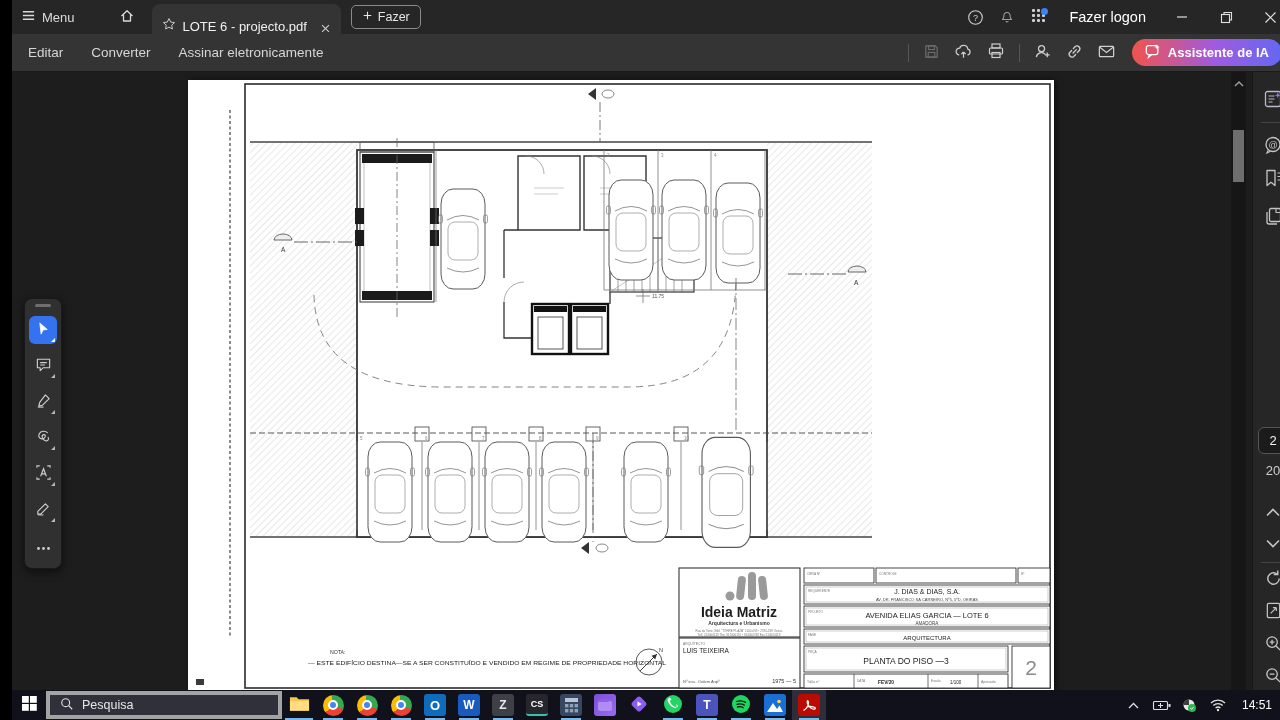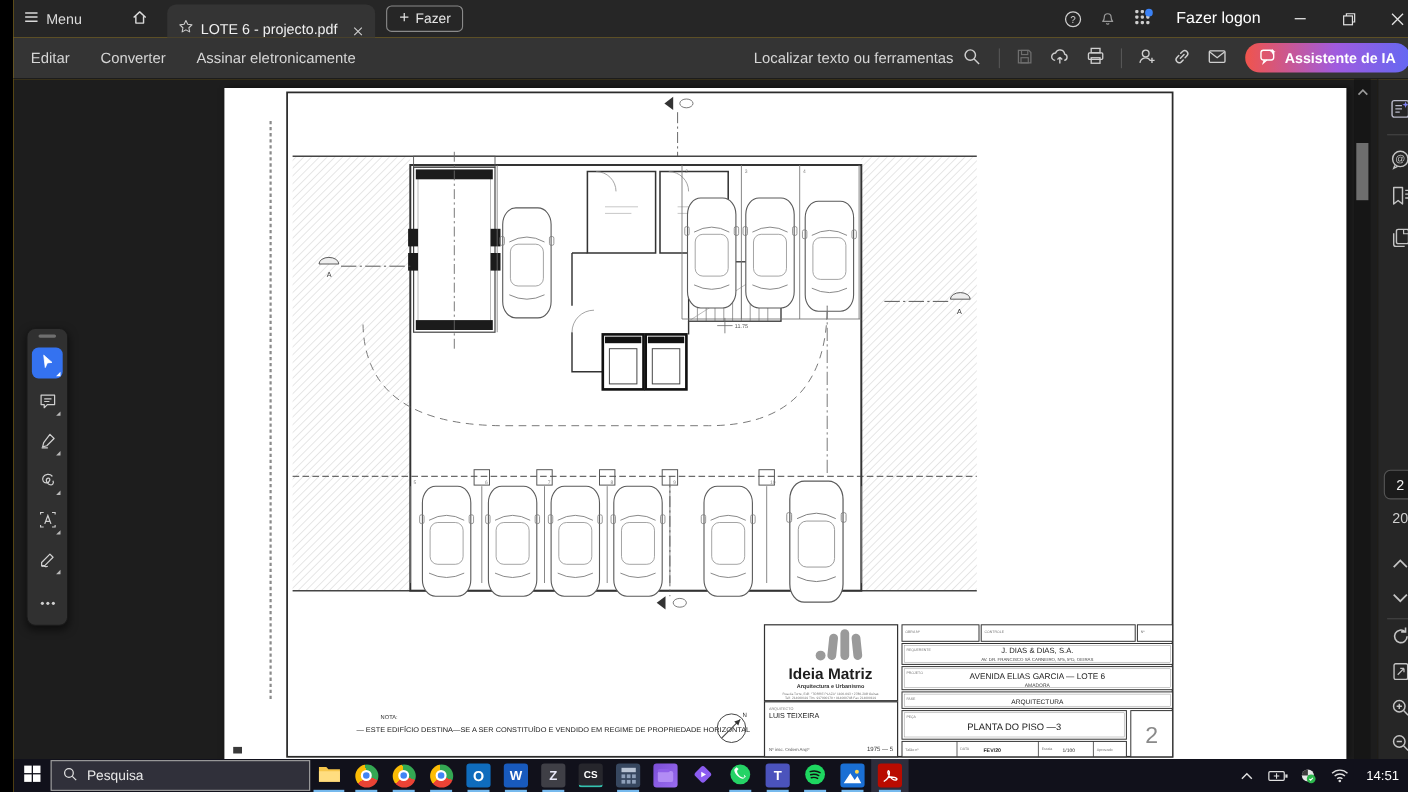--- a/index.html
+++ b/index.html
@@ -24,21 +24,21 @@
   .menu-item:first-child{padding-left:16px;}
   .tool-right{margin-left:auto;display:flex;align-items:center;gap:2px;padding-right:10px;}
   .search-chip{display:flex;align-items:center;gap:8px;background:none;border:none;color:#d6d6d6;font-size:13.5px;padding:0 8px;}
   .sep{width:1px;height:18px;background:#565656;margin:0 6px;}
   .t-ico{width:30px;height:30px;display:flex;align-items:center;justify-content:center;background:none;border:none;border-radius:4px;}
   .t-ico.disabled{opacity:.38;}
   .ai-pill{display:flex;align-items:center;gap:7px;height:27px;padding:0 13px;margin-left:8px;border:none;border-radius:14px;color:#fff;font-size:13px;font-weight:bold;background:linear-gradient(90deg,#f0544c 0%,#a05bdf 55%,#6468f2 100%);}
 
   
   .docarea{position:absolute;left:0;top:72px;width:1240px;height:618px;background:#1d1d1d;overflow:hidden;}
-  .page{position:absolute;left:192px;top:8px;width:1020px;height:610px;background:#fff;box-shadow:2px 0 6px rgba(0,0,0,.6);}
+  .page{position:absolute;left:176px;top:8px;width:866px;height:610px;background:#fff;box-shadow:2px 0 6px rgba(0,0,0,.6);}
   .page svg{display:block;}
 
   
   .vscroll{position:absolute;right:6px;top:0;width:15px;height:618px;background:#161616;}
   .vs-up{position:absolute;top:4px;left:0;width:15px;height:14px;display:flex;align-items:center;justify-content:center;background:none;border:none;}
   .vs-thumb{position:absolute;left:2px;top:58px;width:11px;height:52px;background:#6e6e6e;}
 
   
   .quicktools{position:absolute;left:12px;top:226px;width:38px;background:#303030;border:1px solid #191919;border-radius:8px;box-shadow:0 3px 8px rgba(0,0,0,.55);display:flex;flex-direction:column;align-items:center;padding:5px 0 4px;}
   .qt-handle{width:16px;height:3px;border-radius:2px;background:#6f6f6f;margin-bottom:5px;}
@@ -50,21 +50,21 @@
   
   .rightbar{position:absolute;right:0;top:72px;width:40px;height:618px;background:#262626;border-left:1px solid #171717;}
   .rb-ico{position:absolute;left:8px;width:24px;height:24px;border:none;background:none;display:flex;align-items:center;justify-content:center;padding:0;}
   .rb-div{position:absolute;left:8px;width:24px;height:1px;background:#454545;}
   .page-badge{position:absolute;left:5px;top:355px;width:30px;height:27px;background:#1b1b1b;border:1px solid #555;border-radius:6px;color:#f0f0f0;font-size:13px;display:flex;align-items:center;justify-content:center;}
   .page-total{position:absolute;left:0;top:391px;width:40px;text-align:center;color:#cfcfcf;font-size:13px;}
 
   
   .taskbar{position:absolute;left:0;top:690px;width:1280px;height:30px;background:#11111b;display:flex;align-items:stretch;color:#fff;}
   .tk-start{width:34px;display:flex;align-items:center;justify-content:center;background:none;border:none;}
-  .tk-search{width:236px;margin:1px 0;display:flex;align-items:center;gap:8px;background:#30303a;border:1px solid #a3a3a3;color:#e8e8e8;font-size:12.5px;padding:0 10px;}
+  .tk-search{width:236px;margin:1px 0;display:flex;align-items:center;gap:8px;background:#30303a;border:4px solid #a3a3a3;color:#e8e8e8;font-size:12.5px;padding:0 10px;}
   .tk-app{position:relative;width:34px;display:flex;align-items:center;justify-content:center;background:none;border:none;}
   .tk-app.active{background:#2d2d3c;}
   .tk-underline{position:absolute;bottom:0;left:7px;right:7px;height:2px;background:#76b9ed;}
   .tk-underline.wide{left:3px;right:3px;}
   .sq{width:22px;height:22px;border-radius:3px;display:flex;align-items:center;justify-content:center;color:#fff;font-weight:bold;}
   .chrome{position:relative;width:21px;height:21px;border-radius:50%;background:conic-gradient(from 110deg,#ea4335 0 120deg,#fbbc05 120deg 240deg,#34a853 240deg 360deg);}
   .chrome i{position:absolute;left:5.5px;top:5.5px;width:10px;height:10px;border-radius:50%;background:#4285f4;border:2px solid #fff;}
   .tray{margin-left:auto;display:flex;align-items:center;gap:4px;padding-right:4px;}
   .tray-ico{width:24px;height:30px;display:flex;align-items:center;justify-content:center;background:none;border:none;}
   .clock{font-size:12px;color:#fff;padding:0 8px;}
@@ -151,27 +151,20 @@
           </svg>
         </button>
     </div>
   </div>
 
   <div class="toolbar">
     <button class="menu-item">Editar</button>
     <button class="menu-item">Converter</button>
     <button class="menu-item">Assinar eletronicamente</button>
     <div class="tool-right">
-      <button class="search-chip">
-        <span>Localizar texto ou ferramentas</span>
-        <span><svg width="17" height="17" viewBox="0 0 18 18">
-              <circle cx="7.5" cy="7.5" r="5" fill="none" stroke="#cfcfcf" stroke-width="1.4"></circle>
-              <path d="M11.2 11.2 16 16" stroke="#cfcfcf" stroke-width="1.4"></path>
-            </svg></span>
-      </button>
       <div class="sep"></div>
       <button class="t-ico disabled">
           <span><svg width="17" height="17" viewBox="0 0 18 18">
               <path d="M3 3h10l2 2v10H3z" fill="none" stroke="#cfcfcf" stroke-width="1.2"></path>
               <rect x="6" y="3" width="6" height="4" fill="none" stroke="#cfcfcf" stroke-width="1.1"></rect>
               <rect x="5.5" y="10" width="7" height="5" fill="none" stroke="#cfcfcf" stroke-width="1.1"></rect>
             </svg></span>
         </button>
       <button class="t-ico">
           <span><svg width="19" height="19" viewBox="0 0 20 20">

